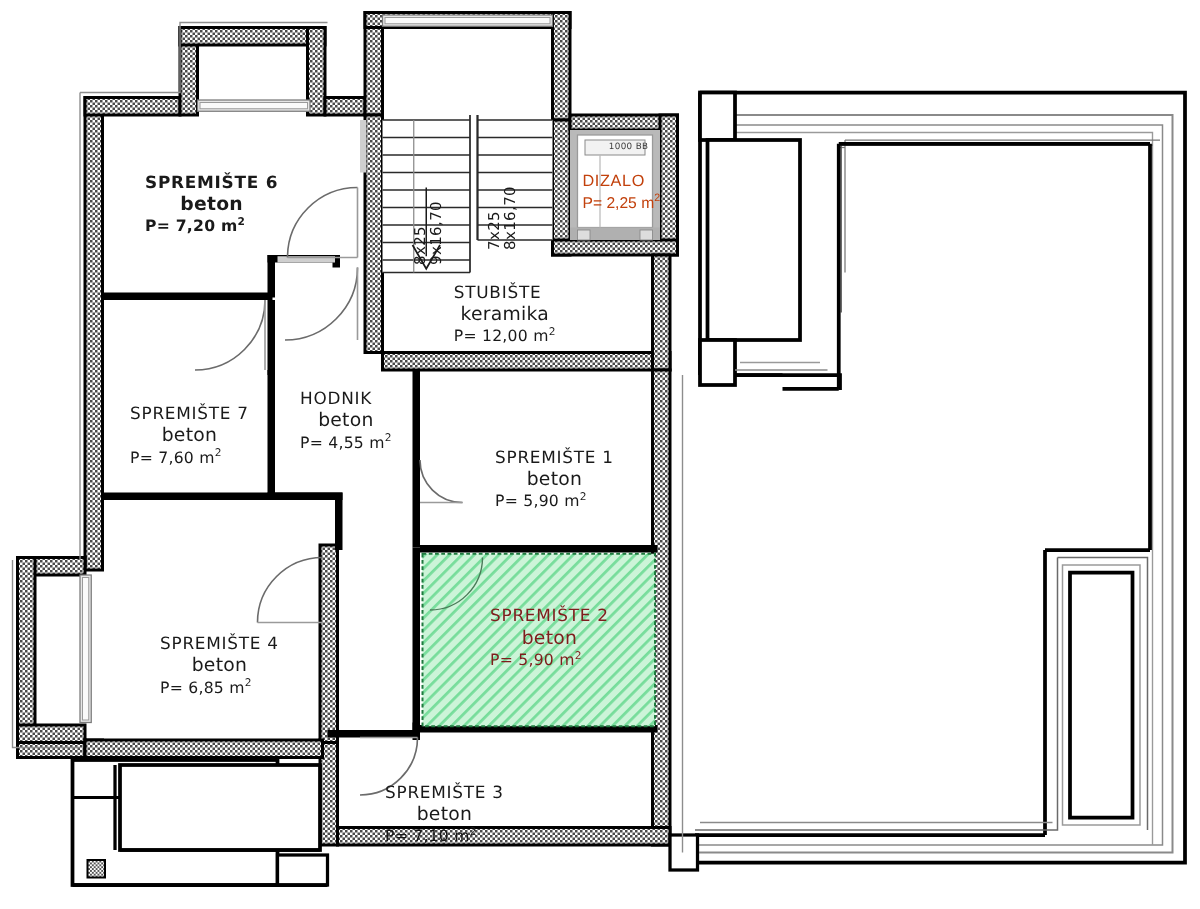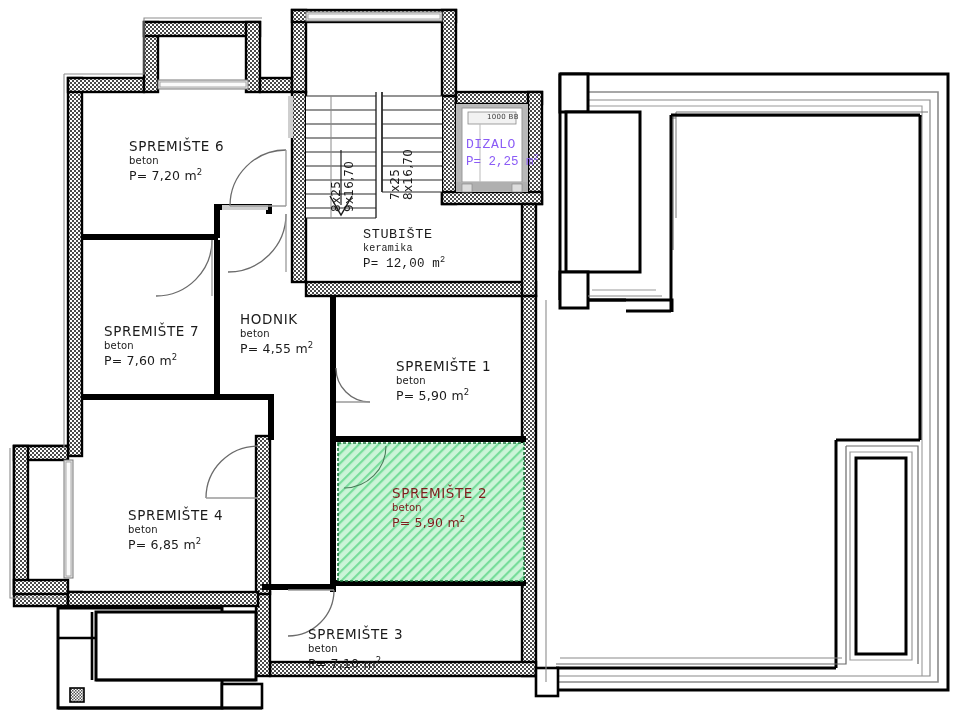--- a/index.html
+++ b/index.html
@@ -37,22 +37,23 @@
     white-space: nowrap;
     pointer-events: none;
   }
   .room-label .r-name {
     display: block;
     font-size: 13.5px;
     letter-spacing: 0.6px;
   }
   .room-label .r-mat {
     display: block;
-    font-size: 10px;
+    font-size: 15px;
     letter-spacing: 0.2px;
+    text-align: center;
   }
   .room-label .r-area {
     display: block;
     font-size: 12.5px;
     letter-spacing: 0.2px;
   }
   .room-label .r-area sup {
     font-size: 8.5px;
     vertical-align: super;
   }
@@ -76,22 +77,22 @@
     position: absolute;
     font-family: "DejaVu Sans", sans-serif;
     font-size: 7px;
     color: #3a3a3a;
     letter-spacing: 0.3px;
     white-space: nowrap;
     pointer-events: none;
   }
   .lift-label {
     position: absolute;
-    font-family: Liberation Mono, monospace;
-    color: #8b5cf6;
+    font-family: Liberation Sans, sans-serif;
+    color: #c2410c;
     line-height: 1.2;
     white-space: nowrap;
     pointer-events: none;
   }
   .lift-label .r-name { display:block; font-size: 13px; letter-spacing: 0.5px;}
   .lift-label .r-area { display:block; font-size: 12.5px; }
   .lift-label .r-area sup { font-size: 8.5px; vertical-align: super; }
 </style>
 </head>
 <body>
@@ -366,21 +367,21 @@
 
     <g fill="none" stroke="#8d8d8d" stroke-width="1.1">
       <path d="M64 74 L144 74 L144 18 L262 18"></path>
       <path d="M64 74 L64 448"></path>
       <path d="M10 448 L10 598 L64 598"></path>
       <path d="M546 300 L546 682"></path>
     </g>
 
   </svg>
 
-  <div class="room-label" style="left:129px; top:139px;">
+  <div class="room-label" style="left:116px; top:139px;font-weight:bold;">
     <span class="r-name">SPREMIŠTE 6</span>
     <span class="r-mat">beton</span>
     <span class="r-area"><span>P= 7,20  m</span><sup>2</sup></span>
   </div>
 
   <div class="room-label" style="left:104px; top:324px;">
     <span class="r-name">SPREMIŠTE 7</span>
     <span class="r-mat">beton</span>
     <span class="r-area"><span>P= 7,60  m</span><sup>2</sup></span>
   </div>
@@ -408,21 +409,21 @@
     <span class="r-mat">beton</span>
     <span class="r-area"><span>P= 5,90  m</span><sup>2</sup></span>
   </div>
 
   <div class="room-label" style="left:308px; top:627px;">
     <span class="r-name">SPREMIŠTE 3</span>
     <span class="r-mat">beton</span>
     <span class="r-area"><span>P= 7,10  m</span><sup>2</sup></span>
   </div>
 
-  <div class="room-label" style="left:363px; top:227px;font-family:Liberation Mono, monospace;">
+  <div class="room-label" style="left:363px; top:227px;">
     <span class="r-name">STUBIŠTE</span>
     <span class="r-mat">keramika</span>
     <span class="r-area"><span>P= 12,00  m</span><sup>2</sup></span>
   </div>
 
   <div class="lift-label" style="left:466px; top:137px;">
     <span class="r-name">DIZALO</span>
     <span class="r-area"><span>P=  2,25  m</span><sup>2</sup></span>
   </div>
   <div class="lift-code" style="left:487px; top:113px;">1000 BB</div>

